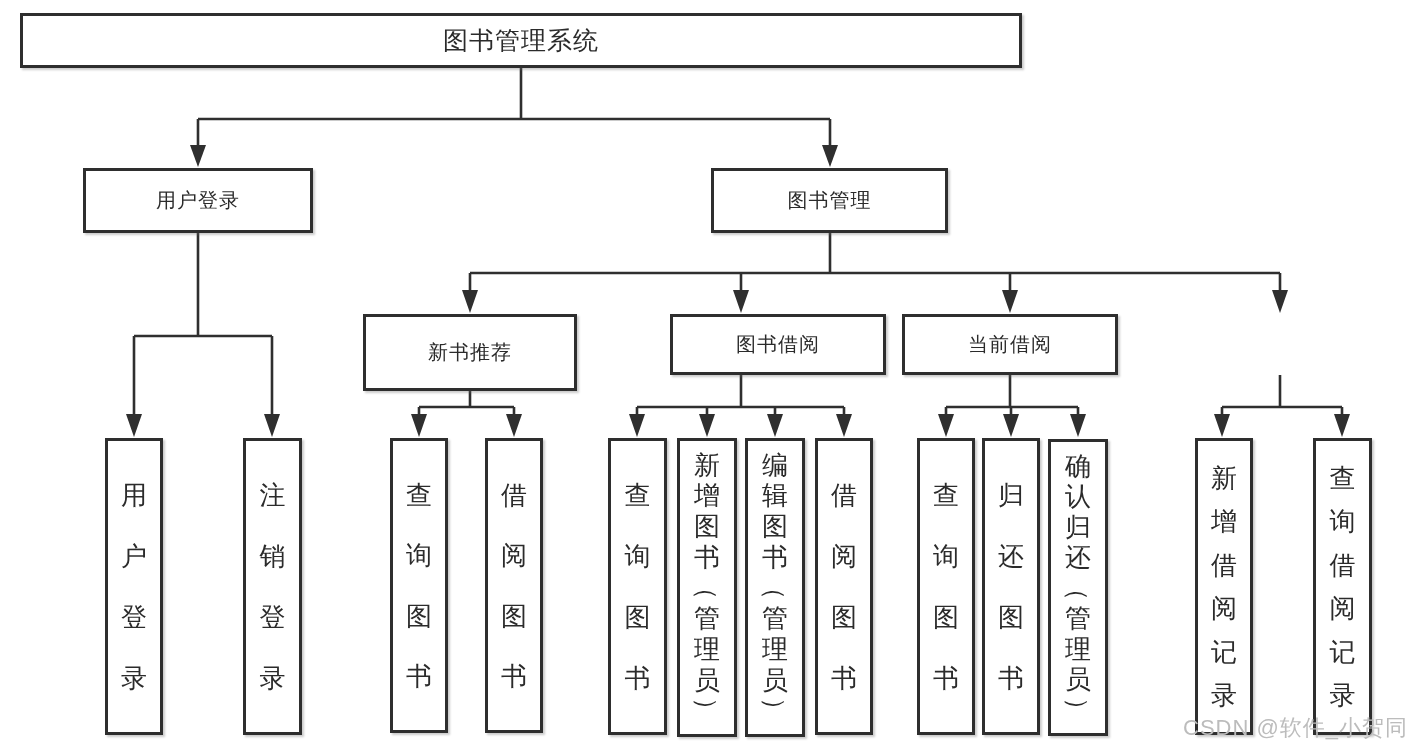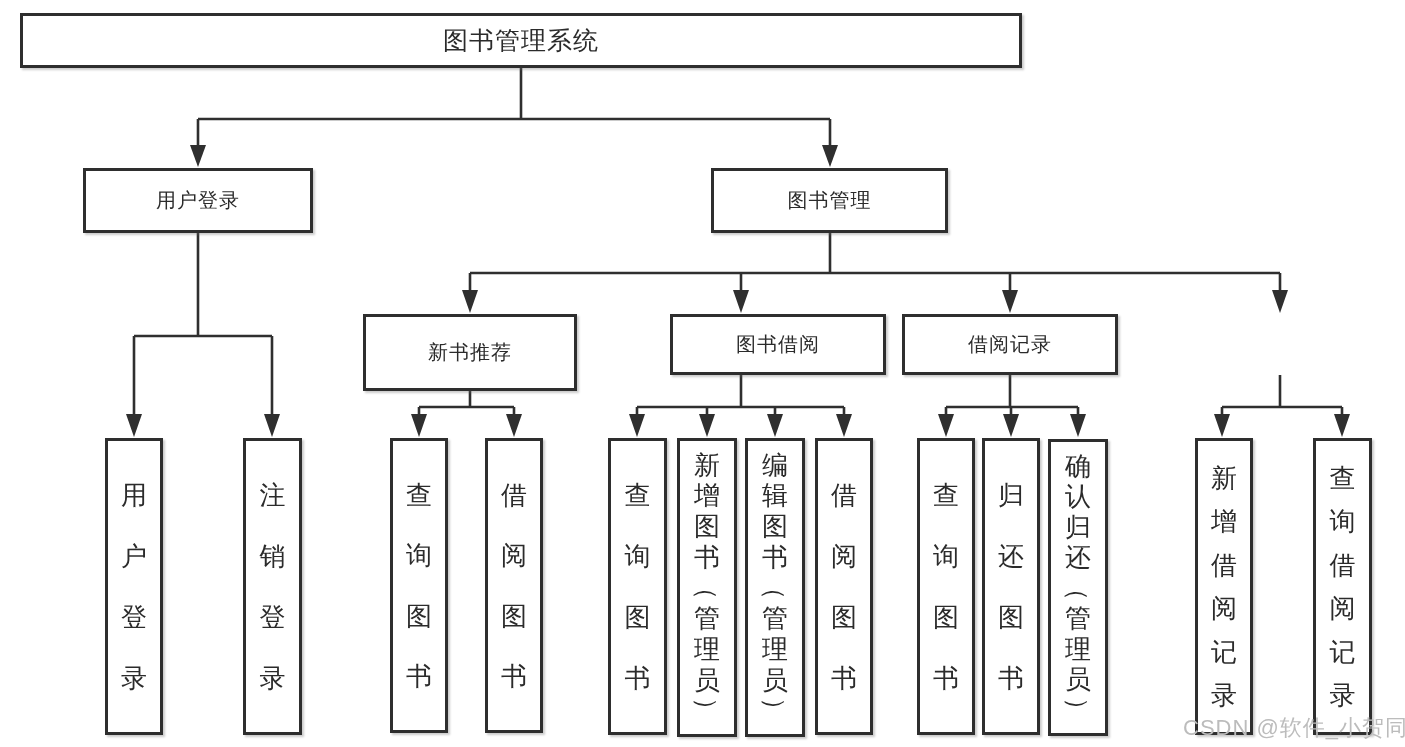--- a/index.html
+++ b/index.html
@@ -119,21 +119,21 @@
     </g>
   </svg>
 
   <div class="node hnode root-node" style="left:20px; top:13px; width:1002px; height:55px;">图书管理系统</div>
 
   <div class="node hnode" style="left:83px; top:168px; width:230px; height:65px;">用户登录</div>
   <div class="node hnode" style="left:711px; top:168px; width:237px; height:65px;">图书管理</div>
 
   <div class="node hnode" style="left:363px; top:314px; width:214px; height:77px;">新书推荐</div>
   <div class="node hnode" style="left:634px; top:314px; width:216px; height:61px;margin-left:36px;">图书借阅</div>
-  <div class="node hnode" style="left:902px; top:314px; width:216px; height:61px;">借阅记录</div>
+  <div class="node hnode" style="left:902px; top:314px; width:216px; height:61px;">当前借阅</div>
 
   <div class="node vnode" style="left:105px; top:438px; width:58px; height:297px;">
     <div class="vtext">
         <span>用</span>
         <span>户</span>
         <span>登</span>
         <span>录</span>
       </div>
   </div>
   <div class="node vnode" style="left:243px; top:438px; width:59px; height:297px;">

